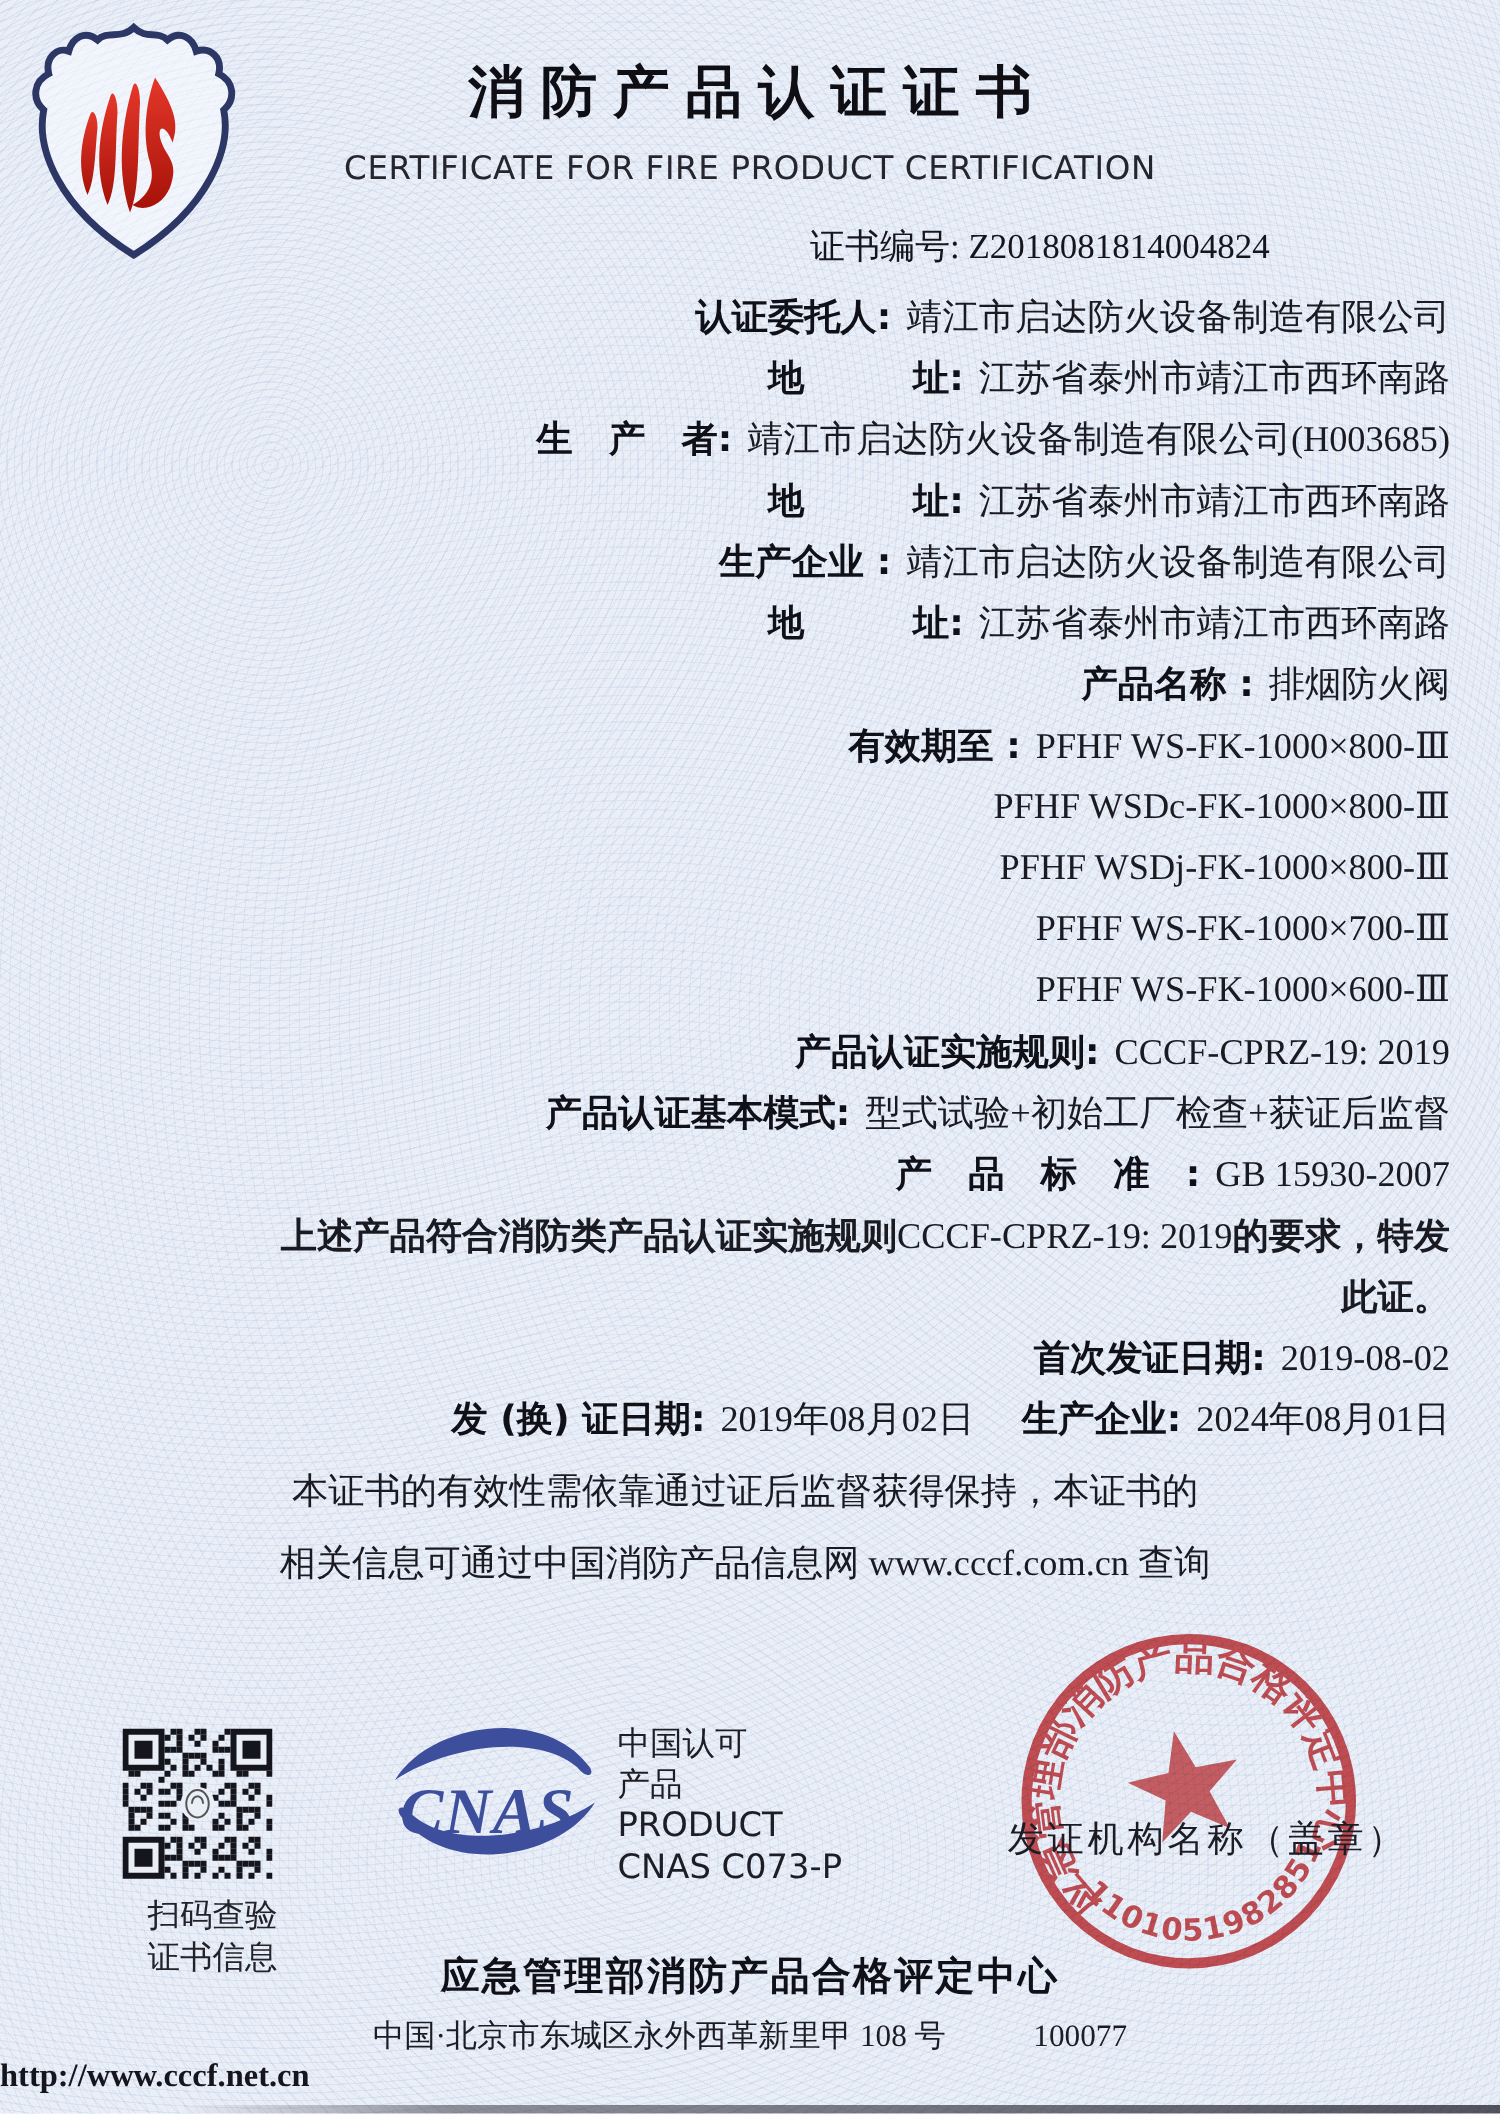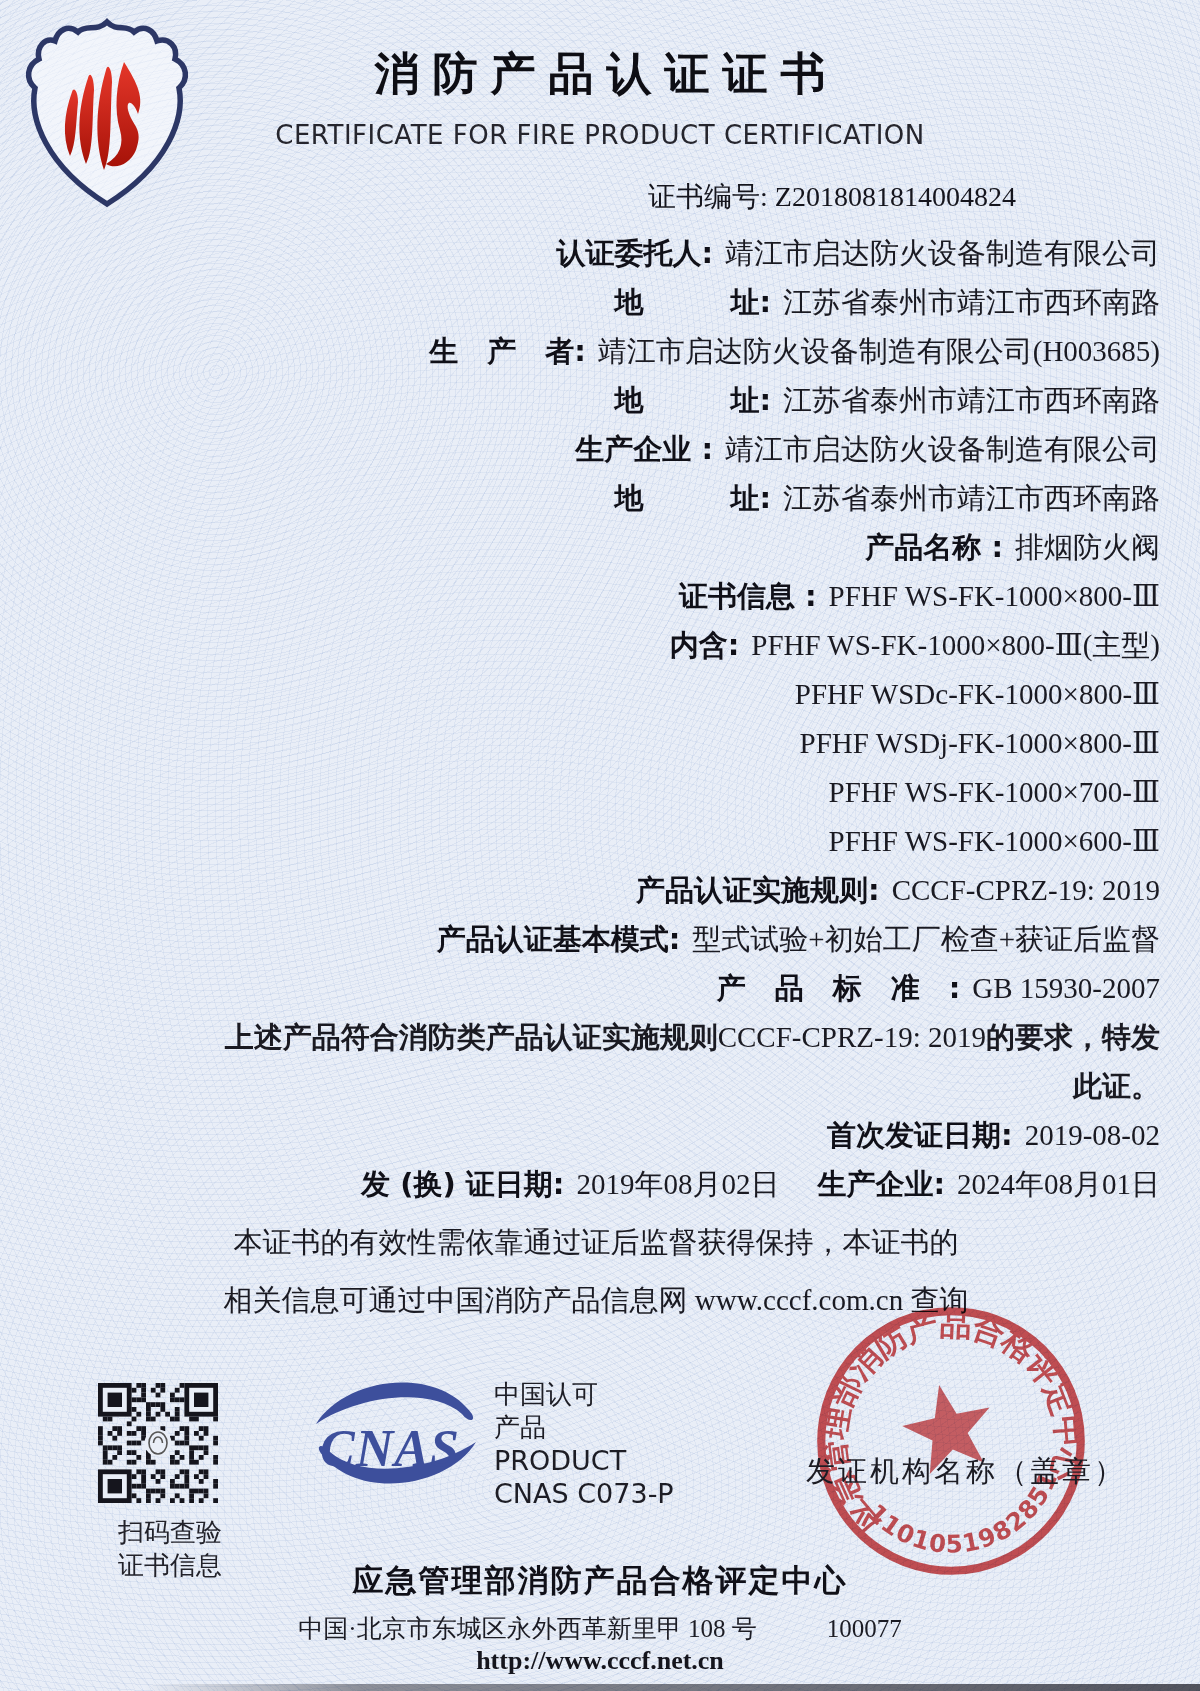--- a/index.html
+++ b/index.html
@@ -38,21 +38,21 @@
   .qr-caption{position:absolute;left:118px;top:1516px;font-size:26px;line-height:33px;color:#22222a;}
   .cnas{position:absolute;left:310px;top:1364px;width:172px;height:140px;}
   .accred{position:absolute;left:494px;top:1378px;font-size:26px;line-height:33px;color:#1d1d25;}
   .accred .en{font-family:"DejaVu Sans","Liberation Sans",sans-serif;font-size:27px;}
   .stamp{position:absolute;left:808px;top:1298px;width:286px;height:286px;mix-blend-mode:multiply;}
   .stamp-caption{position:absolute;left:806px;top:1452px;font-size:29px;letter-spacing:3px;color:#1c1c24;}
   .org{position:absolute;top:1560px;left:0;width:1200px;text-align:center;
     font-family:"DejaVu Sans","Liberation Sans",sans-serif;font-weight:700;font-size:31px;letter-spacing:2px;color:#101018;}
   .addr{position:absolute;top:1612px;left:0;width:1200px;text-align:center;font-size:25px;color:#1c1c24;}
   .addr .post{margin-left:70px;}
-  .url{position:absolute;top:1646px;left:0;width:1200px;text-align:center;font-size:26px;font-weight:600;color:#15151d;}
+  .url{position:absolute;top:1646px;left:0;width:1200px;text-align:left;font-size:26px;font-weight:600;color:#15151d;}
   .edge{position:absolute;left:0;right:0;bottom:0;height:7px;
     background:linear-gradient(to right, rgba(30,30,40,0) 0%, rgba(30,30,40,0) 12%, rgba(28,28,38,.45) 30%, rgba(18,18,28,.7) 100%);}
 </style>
 </head>
 <body>
 
 <div class="page">
 
   <svg class="logo" viewBox="0 0 175 200">
     <defs>
@@ -78,23 +78,22 @@
   </div>
 
   <div class="body">
     <div class="row"><span class="lbl">认证委托人:</span><span class="val">靖江市启达防火设备制造有限公司</span></div>
     <div class="row"><span class="lbl">地　　　址:</span><span class="val">江苏省泰州市靖江市西环南路</span></div>
     <div class="row"><span class="lbl">生　产　者:</span><span class="val">靖江市启达防火设备制造有限公司(H003685)</span></div>
     <div class="row"><span class="lbl">地　　　址:</span><span class="val">江苏省泰州市靖江市西环南路</span></div>
     <div class="row"><span class="lbl">生产企业 :</span><span class="val">靖江市启达防火设备制造有限公司</span></div>
     <div class="row"><span class="lbl">地　　　址:</span><span class="val">江苏省泰州市靖江市西环南路</span></div>
     <div class="row"><span class="lbl">产品名称 :</span><span class="val">排烟防火阀</span></div>
-    <div class="row"><span class="lbl">证书信息 :</span><span class="val">PFHF WS-FK-1000×800-Ⅲ</span></div>
-
-    <div class="row contains-row"><span class="lblw">内含:</span><span class="val">PFHF WS-FK-1000×800-Ⅲ(主型)</span></div>
+    <div class="row"><span class="lbl">有效期至 :</span><span class="val">PFHF WS-FK-1000×800-Ⅲ</span></div>
+
     <div class="row model-row"><span>PFHF WSDc-FK-1000×800-Ⅲ</span></div>
     <div class="row model-row"><span>PFHF WSDj-FK-1000×800-Ⅲ</span></div>
     <div class="row model-row"><span>PFHF WS-FK-1000×700-Ⅲ</span></div>
     <div class="row model-row"><span>PFHF WS-FK-1000×600-Ⅲ</span></div>
 
     <div class="row"><span class="lblw">产品认证实施规则:</span><span class="val">CCCF-CPRZ-19: 2019</span></div>
     <div class="row"><span class="lblw">产品认证基本模式:</span><span class="val">型式试验+初始工厂检查+获证后监督</span></div>
     <div class="row"><span class="lblw">产　品　标　准　:</span><span class="val">GB 15930-2007</span></div>
 
     <div class="row stmt"><span class="b">上述产品符合消防类产品认证实施规则</span><span class="code">CCCF-CPRZ-19: 2019</span><span class="b">的要求，特发</span></div>

